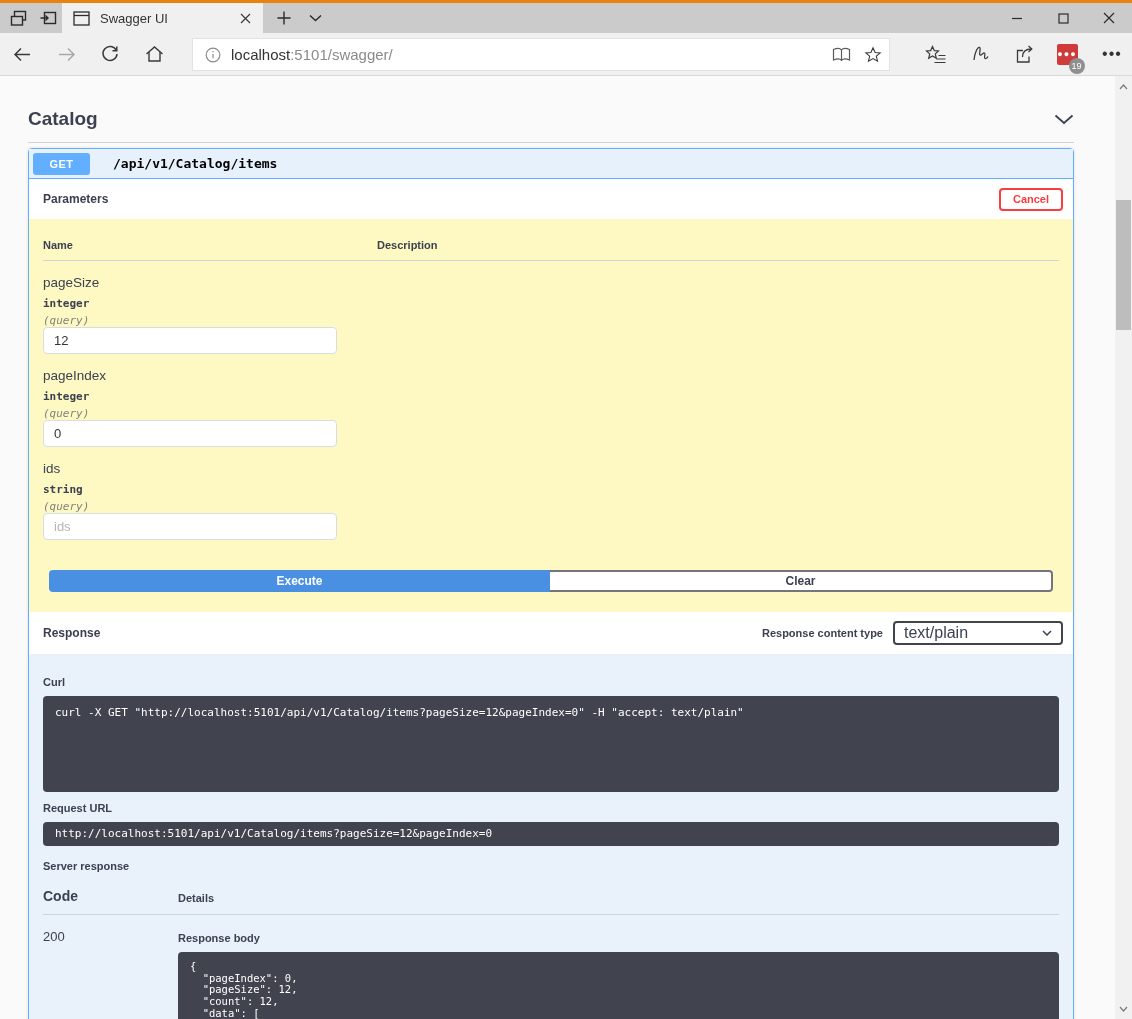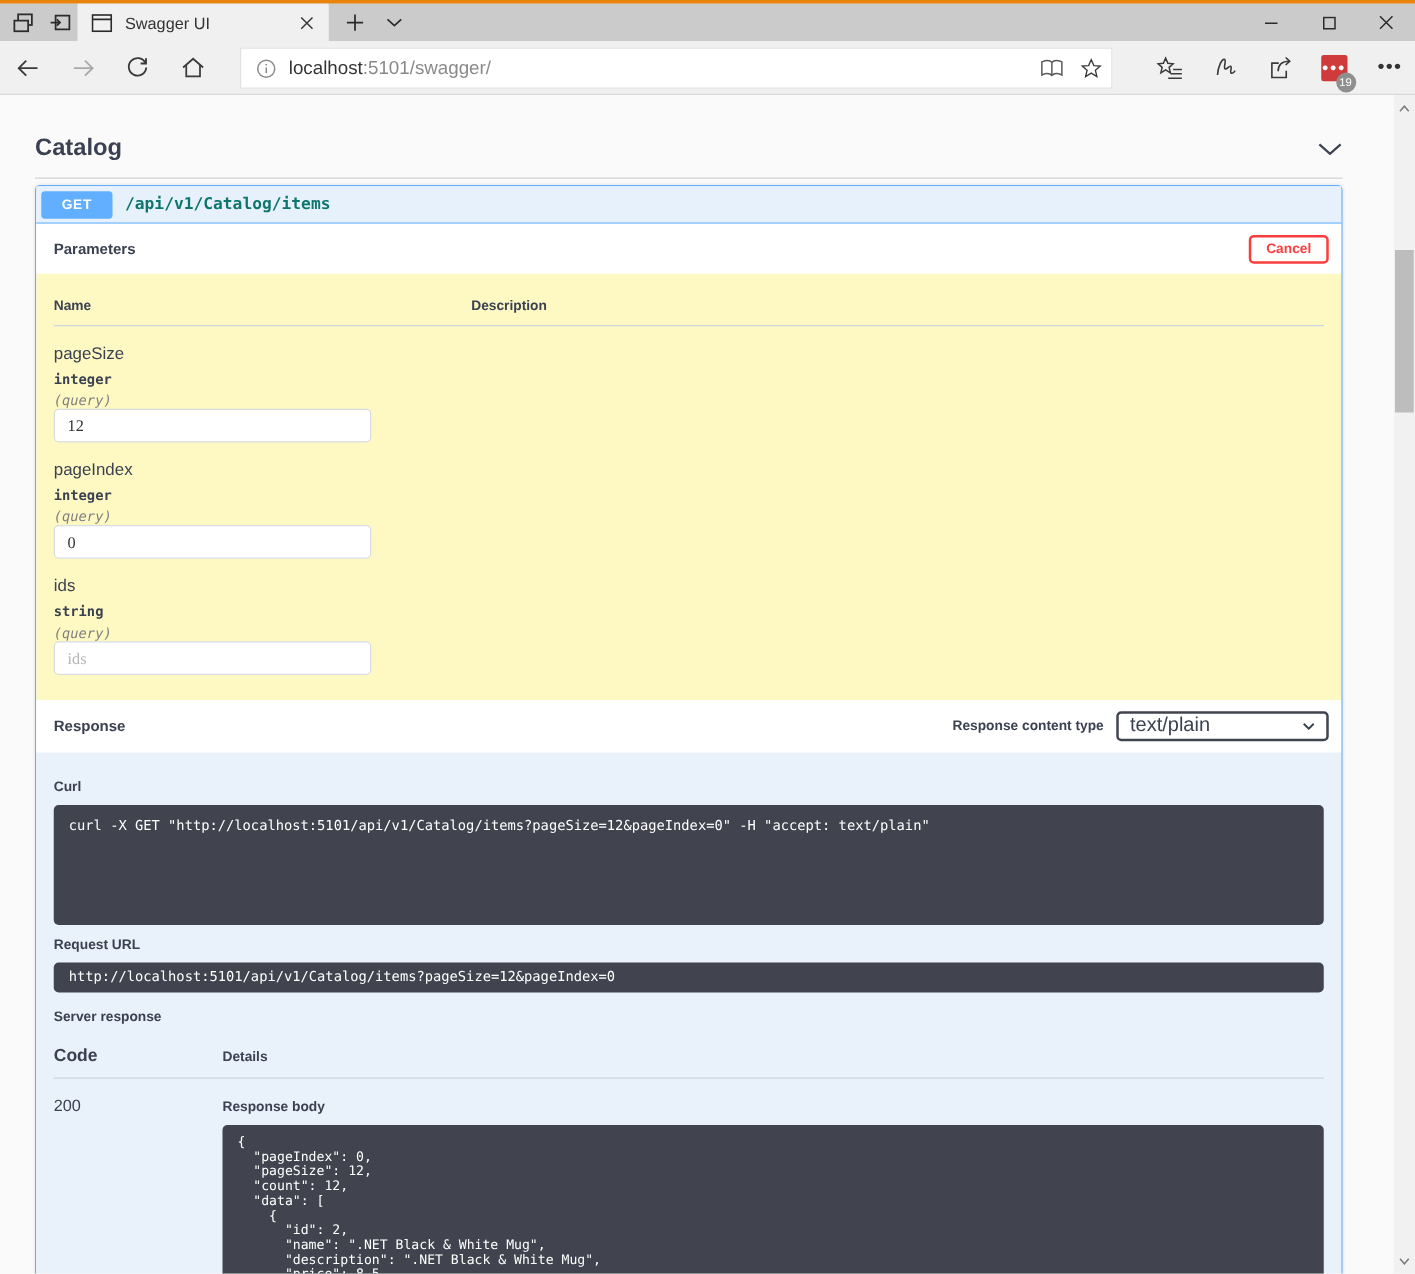--- a/index.html
+++ b/index.html
@@ -52,35 +52,35 @@
 
   
   .container { margin:30px 41px 0 28px; width:1046px; }
   .section-head { display:flex; justify-content:space-between; align-items:center; height:26px; }
   .page-title { font-size:19px; font-weight:bold; color:#3b4151; }
   .section-divider { margin-top:10px; border-bottom:1px solid #d3d3d3; }
 
   .opblock { margin-top:5px; border:1px solid #61affe; border-radius:4px 4px 0 0; background:#fff; box-shadow:0 0 3px rgba(0,0,0,.12); }
   .summary { height:30px; display:flex; align-items:center; padding:0 10px 0 4px; background:#e7f1fc; border-bottom:1px solid #61affe; }
   .method-badge { width:57px; height:22px; border-radius:3px; background:#61affe; color:#fff; font-weight:bold; font-size:11px; display:flex; align-items:center; justify-content:center; letter-spacing:.5px; border:none; }
-  .endpoint-path { margin-left:10px; font-family:"DejaVu Sans Mono", monospace; font-size:13px; font-weight:bold; color:#0f766e; }
+  .endpoint-path { margin-left:23px; font-family:"DejaVu Sans Mono", monospace; font-size:13px; font-weight:bold; color:#000000; }
 
   .params-header { height:40px; background:#fff; display:flex; align-items:center; justify-content:space-between; padding:0 10px 0 14px; }
   .sec-title { font-size:12px; font-weight:bold; color:#3b4151; }
   .cancel-btn { width:64px; height:23px; background:transparent; border:2px solid #f93e3e; border-radius:4px; color:#f93e3e; font-weight:bold; font-size:11px; font-family:"Liberation Sans",sans-serif; }
 
   .params-body { background:#fef9c3; padding:12px 14px 20px 14px; }
   .t-head { display:flex; margin-top:8px; padding-bottom:9px; border-bottom:1px solid #ccd5dd; }
   .th { font-size:11px; font-weight:bold; color:#3b4151; }
   .col-name { width:334px; }
   .param-row { display:flex; padding-top:14px; min-height:64px;flex-direction:column; }
   .p-name { font-size:13.5px; color:#3b4151; }
   .p-type { font-family:"DejaVu Sans Mono", monospace; font-size:11px; font-weight:bold; color:#3b4151; margin-top:7px; }
   .p-loc { font-family:"DejaVu Sans Mono", monospace; font-size:11px; font-style:italic; color:#808080; margin-top:4px; }
-  .p-input { width:254px; height:27px; border:1px solid #d8dde3; border-radius:4px; padding:0 10px; font-size:13px; color:#333; font-family:Liberation Serif, serif; background:#fff; }
+  .p-input { width:294px; height:27px; border:1px solid #d8dde3; border-radius:4px; padding:0 10px; font-size:13px; color:#333; font-family:Liberation Sans, sans-serif; background:#fff; }
   .p-input::placeholder { color:#b5b5b5; }
 
   .exec-row { display:flex; margin:30px 6px 0 6px; height:22px; }
   .execute-btn { flex:1; background:#4990e2; border:none; border-radius:4px 0 0 4px; color:#fff; font-weight:bold; font-size:12px; font-family:"Liberation Sans",sans-serif; }
   .clear-btn { flex:1; background:#fff; border:2px solid #75767c; border-left:none; border-radius:0 4px 4px 0; color:#3b4151; font-weight:bold; font-size:12px; font-family:"Liberation Sans",sans-serif; }
 
   .responses-header { height:42px; background:#fff; display:flex; align-items:center; justify-content:space-between; padding:0 10px 0 14px; }
   .rct-group { display:flex; align-items:center; }
   .rct-label { font-size:11px; font-weight:bold; color:#3b4151; margin-right:10px; }
   .ct-select { width:170px; height:24px; border:2px solid #41444e; border-radius:4px; background:#fff; display:flex; align-items:center; justify-content:space-between; padding:0 9px; }
@@ -298,20 +298,24 @@
           <div class="col-name">
             <div class="p-name">ids</div>
             <div class="p-type">string</div>
             <div class="p-loc">(query)</div>
           </div>
           <div>
             <input class="p-input" placeholder="ids" style="">
           </div>
         </div>
 
+        <div class="exec-row">
+          <button class="execute-btn">Execute</button>
+          <button class="clear-btn">Clear</button>
+        </div>
       </div>
 
       <div class="responses-header">
         <span class="sec-title">Response</span>
         <div class="rct-group">
           <span class="rct-label">Response content type</span>
           <div class="ct-select">
             <span class="ct-value">text/plain</span>
             <svg width="10" height="6" viewBox="0 0 10 6" fill="none" stroke="#3b4151" stroke-width="1.5">
               <path d="M1 1 L5 5 L9 1"></path>

